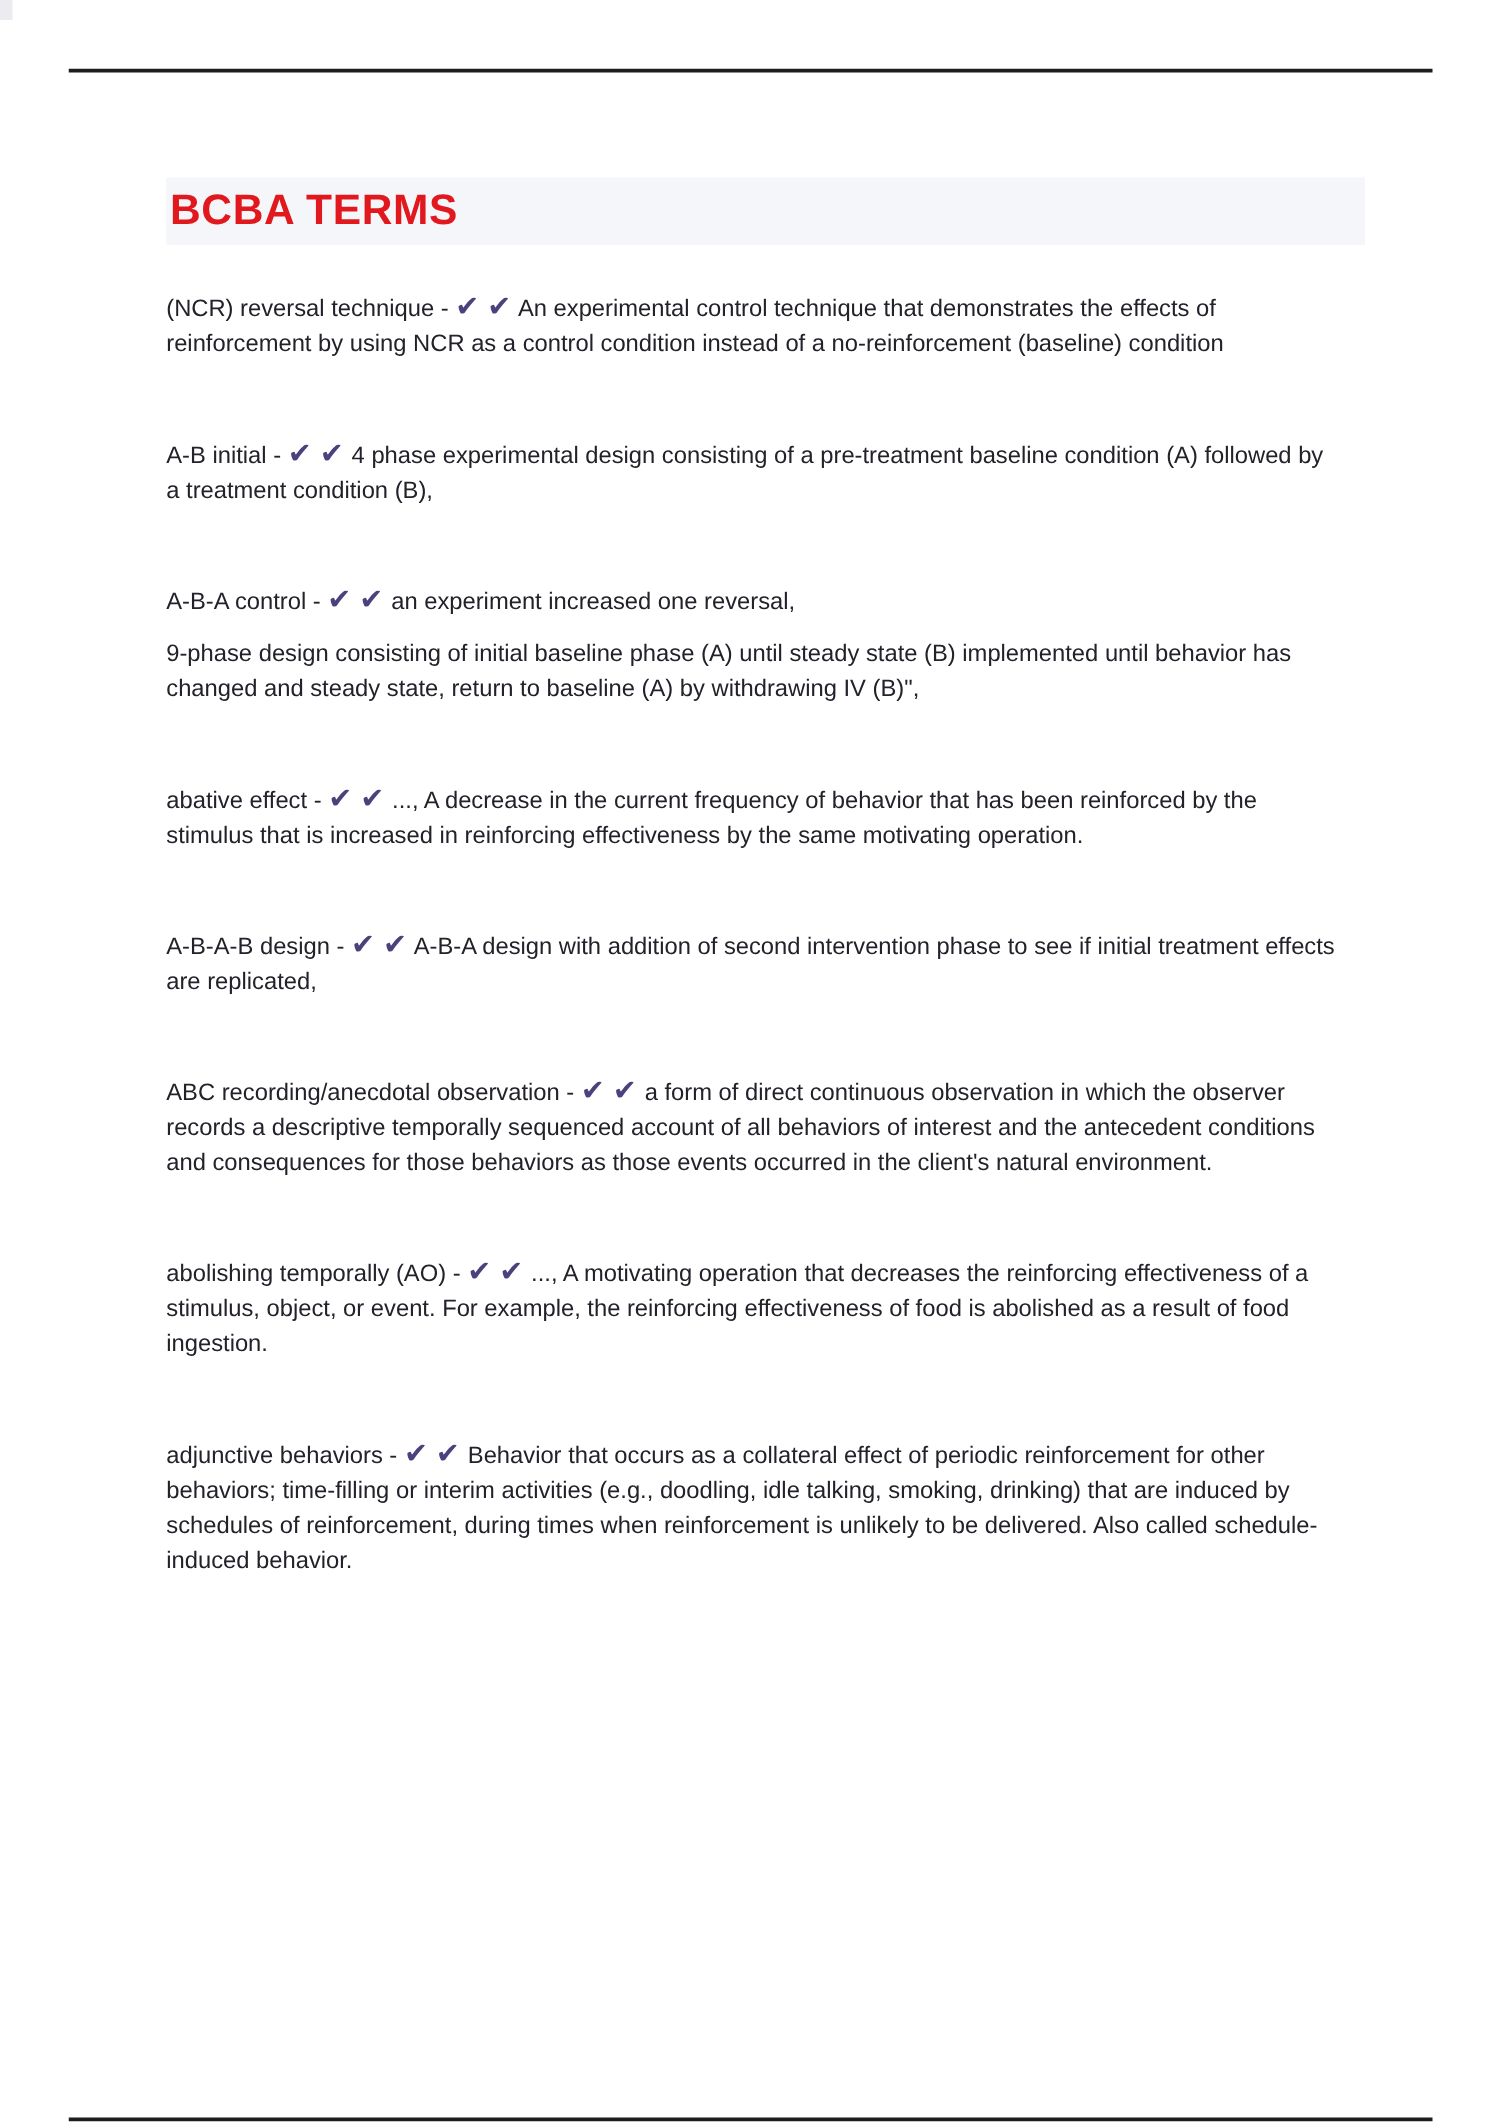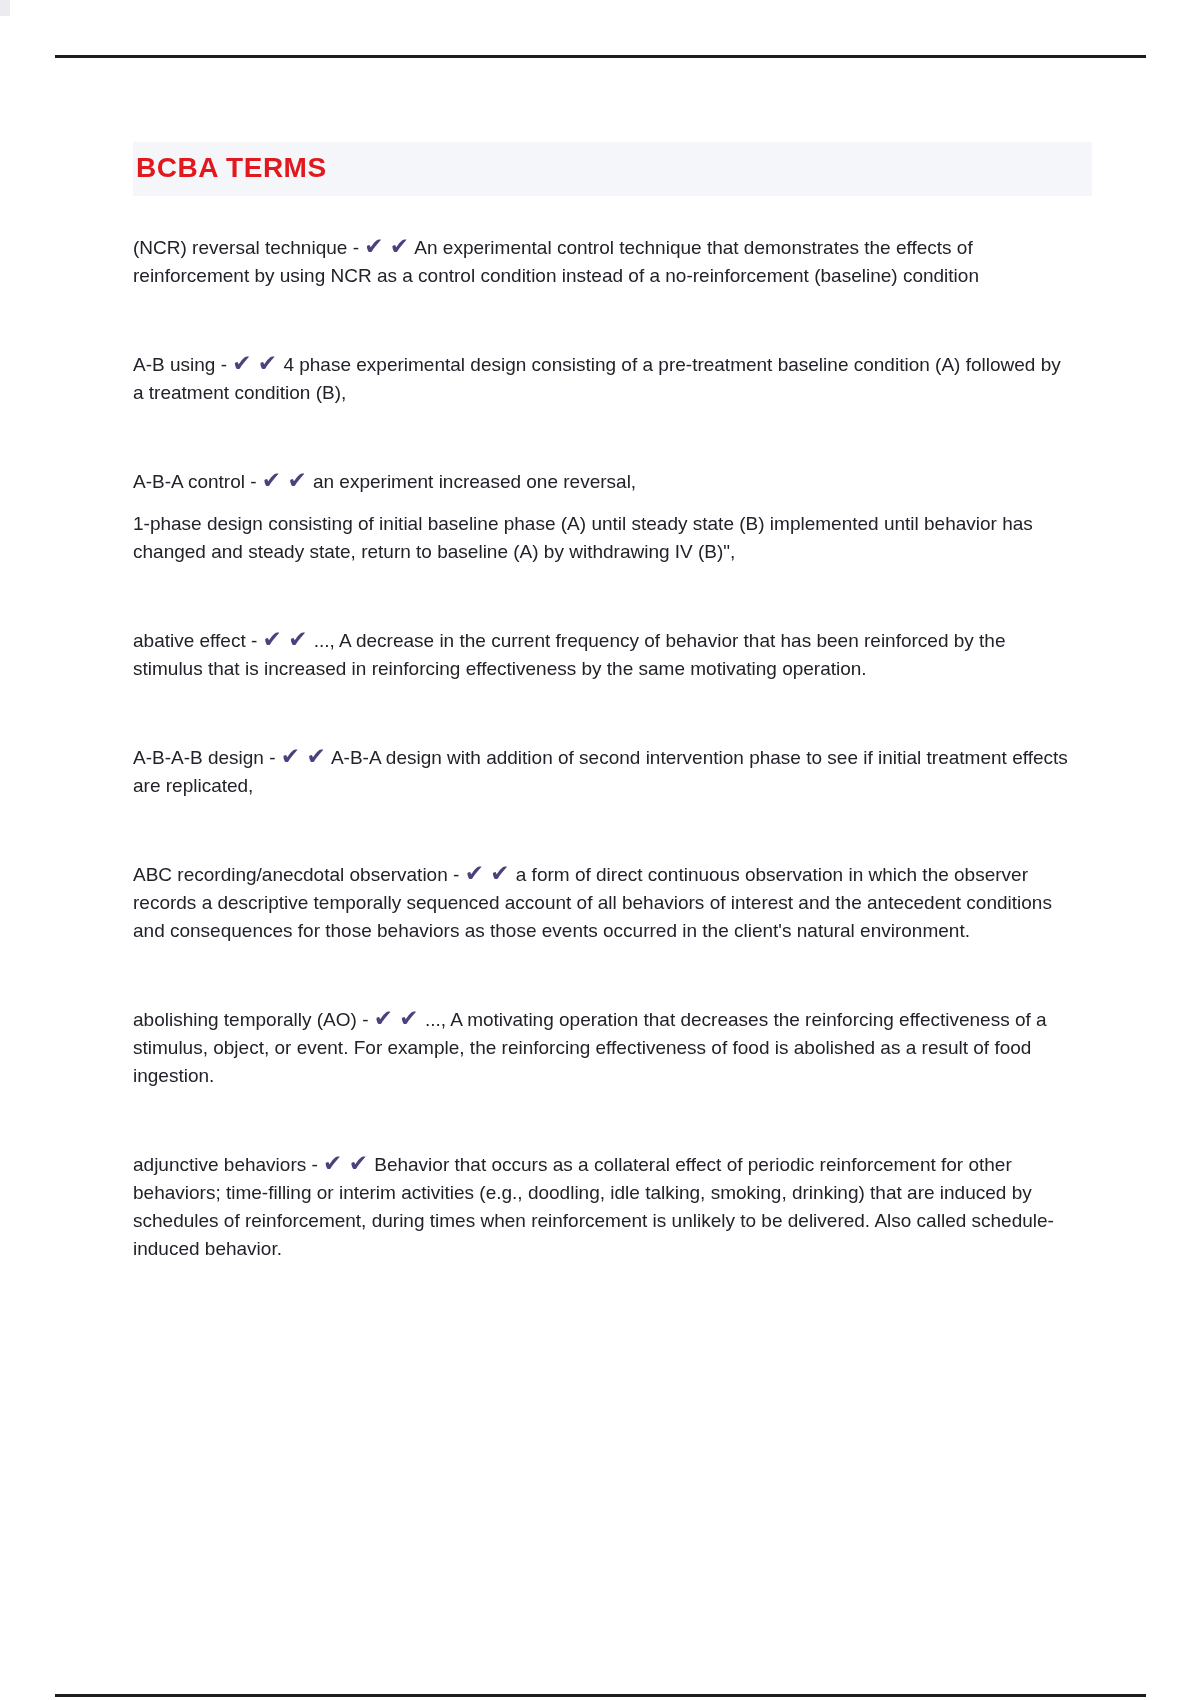--- a/index.html
+++ b/index.html
@@ -39,21 +39,21 @@
   }
   .title-banner {
     width: 959px;
     height: 54px;
     background: var(--banner-bg, #f5f6f9);
     margin-bottom: 36px;
   }
   .title-banner h1 {
     margin: 0;
     padding-left: 3px;
-    font-size: 28px;
+    font-size: 34px;
     font-weight: bold;
     line-height: 52px;
     letter-spacing: 0.5px;
     color: var(--title-color, #e1191e);
   }
   .entry {
     margin: 0 0 59px 0;
     width: 940px;
     font-size: 19px;
     line-height: 28px;
@@ -88,34 +88,34 @@
     </div>
 
     <p class="entry">
       <span class="term">(NCR) reversal technique -</span>
       <span class="check">✔</span>
       <span class="check">✔</span>
       <span class="def">An experimental control technique that demonstrates the effects of reinforcement by using NCR as a control condition instead of a no-reinforcement (baseline) condition</span>
     </p>
 
     <p class="entry">
-      <span class="term">A-B using -</span>
+      <span class="term">A-B initial -</span>
       <span class="check">✔</span>
       <span class="check">✔</span>
       <span class="def">4 phase experimental design consisting of a pre-treatment baseline condition (A) followed by a treatment condition (B),</span>
     </p>
 
     <p class="entry">
       <span class="term">A-B-A control -</span>
       <span class="check">✔</span>
       <span class="check">✔</span>
       <span class="def">an experiment increased one reversal,</span>
     </p>
     <p class="entry cont">
-      <span class="def">1-phase design consisting of initial baseline phase (A) until steady state (B) implemented until behavior has changed and steady state, return to baseline (A) by withdrawing IV (B)",</span>
+      <span class="def">9-phase design consisting of initial baseline phase (A) until steady state (B) implemented until behavior has changed and steady state, return to baseline (A) by withdrawing IV (B)",</span>
     </p>
 
     <p class="entry">
       <span class="term">abative effect -</span>
       <span class="check">✔</span>
       <span class="check">✔</span>
       <span class="def">..., A decrease in the current frequency of behavior that has been reinforced by the stimulus that is increased in reinforcing effectiveness by the same motivating operation.</span>
     </p>
 
     <p class="entry">

